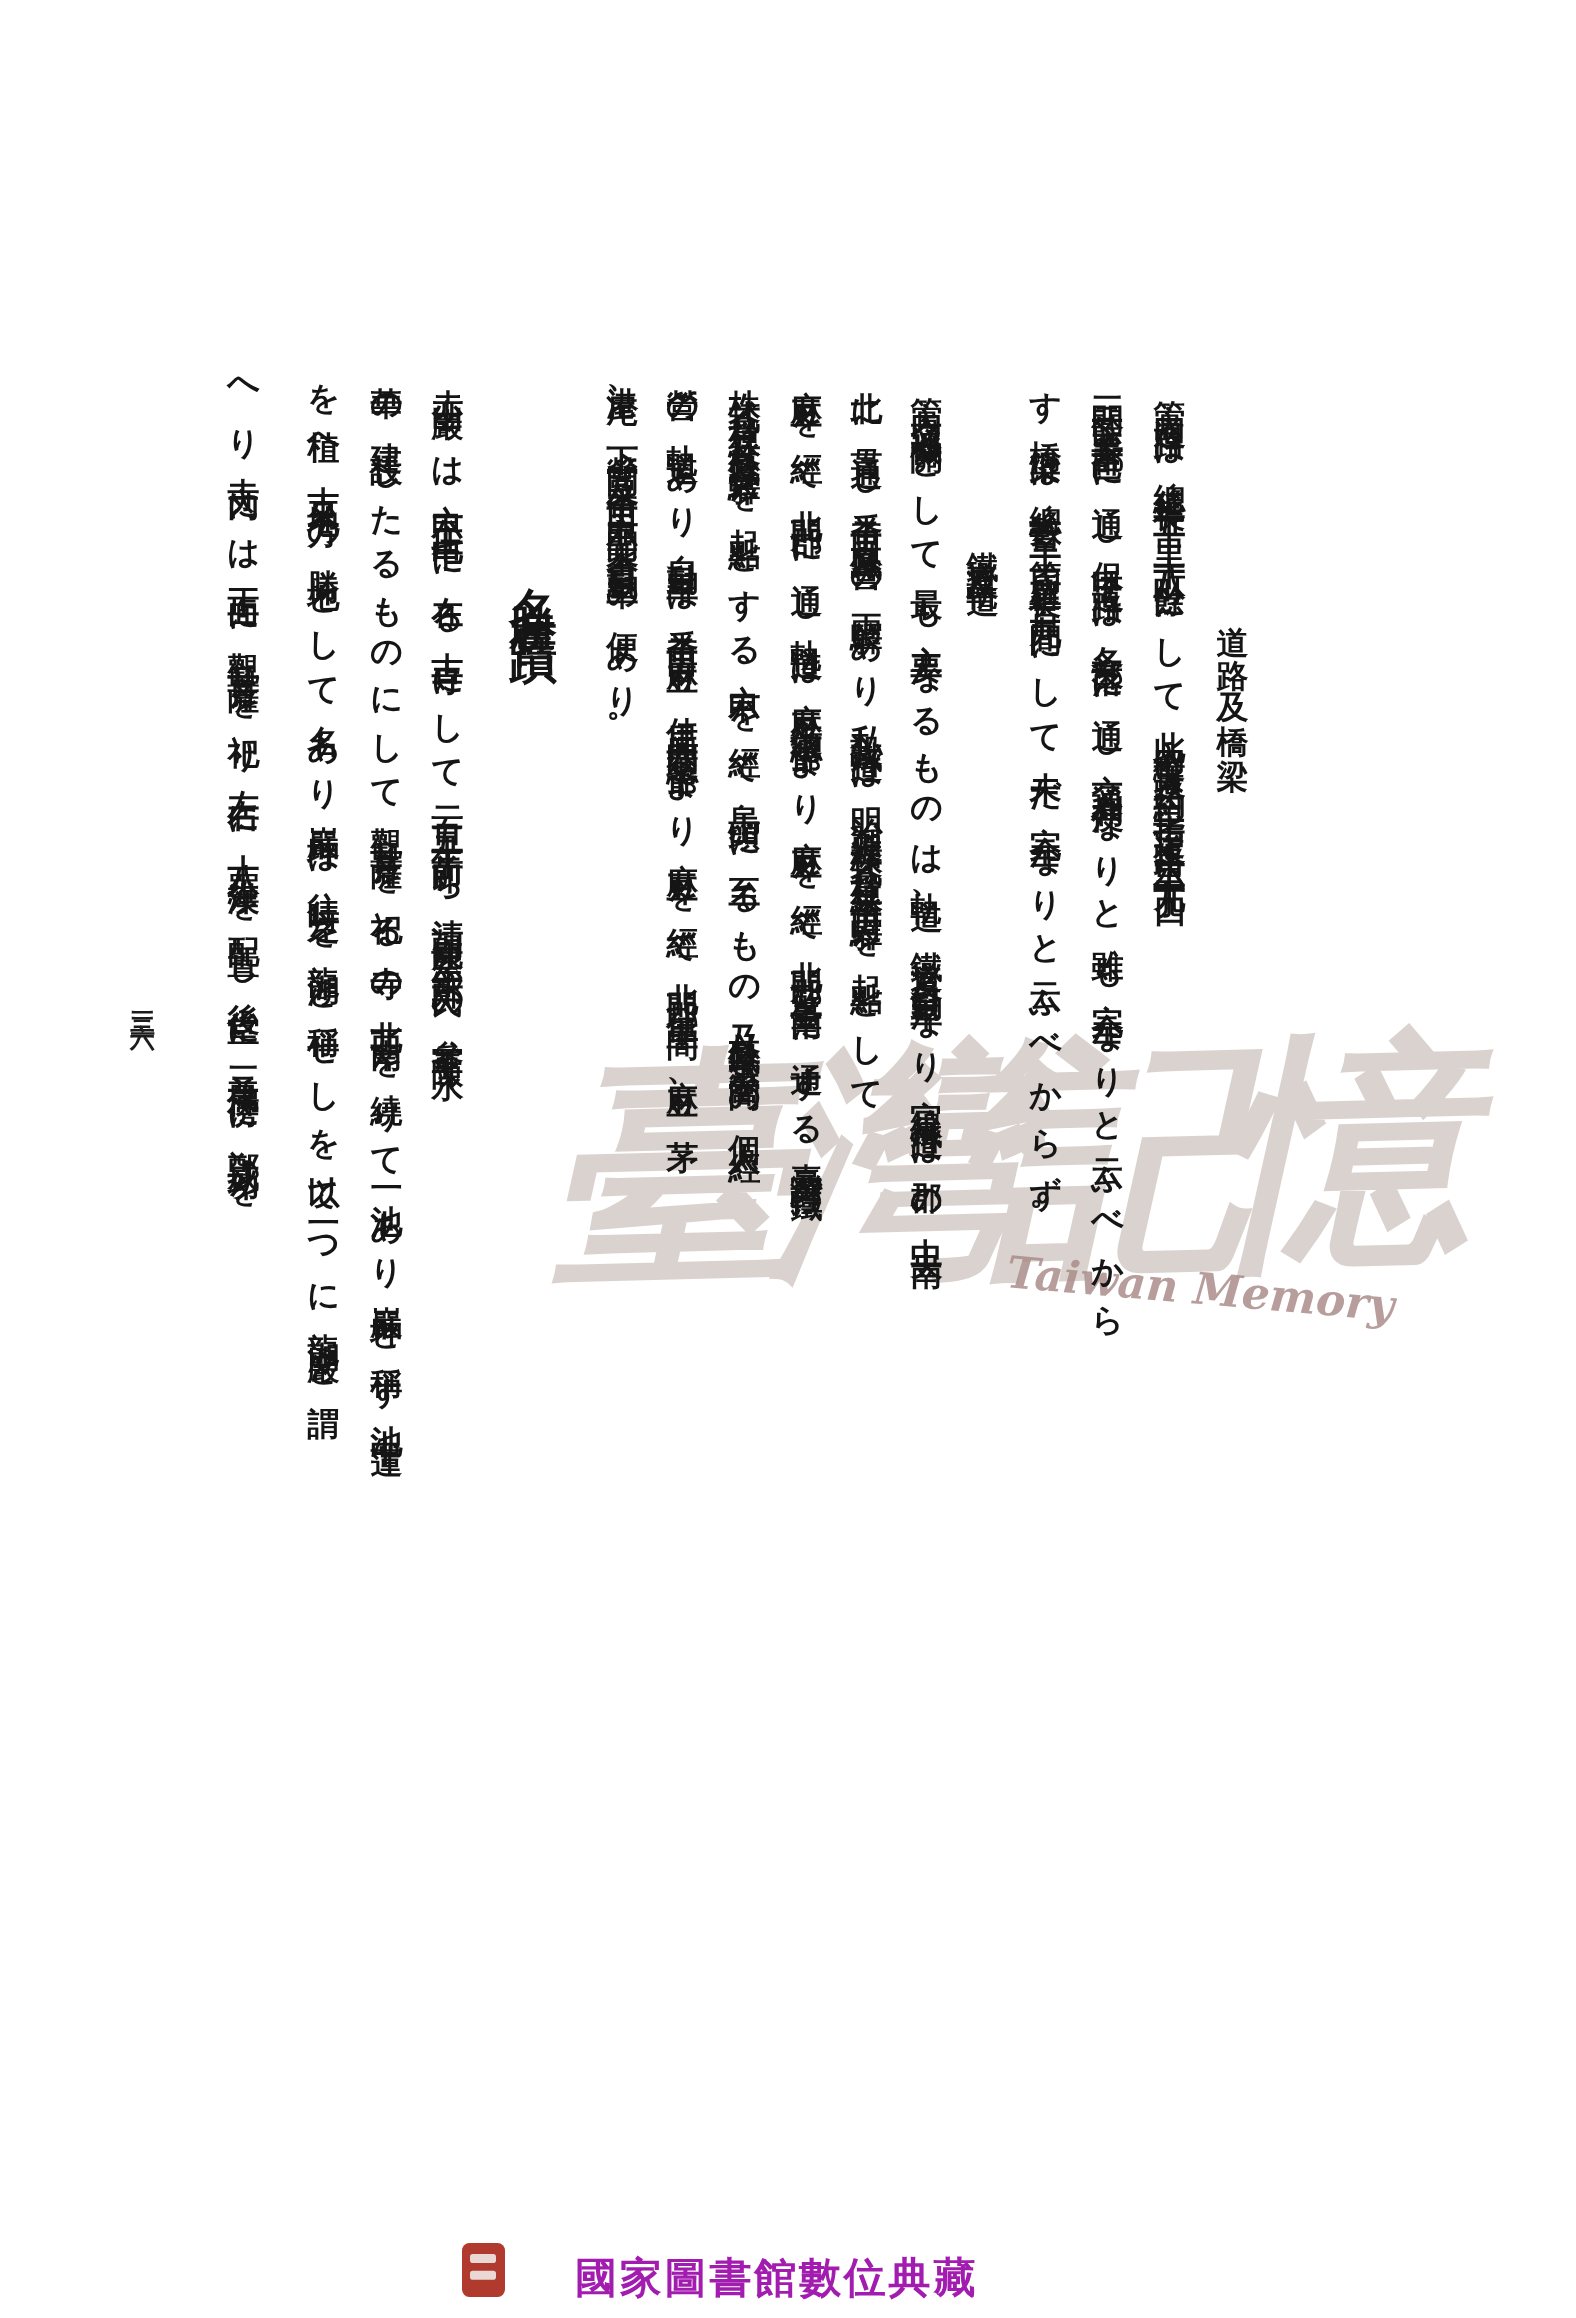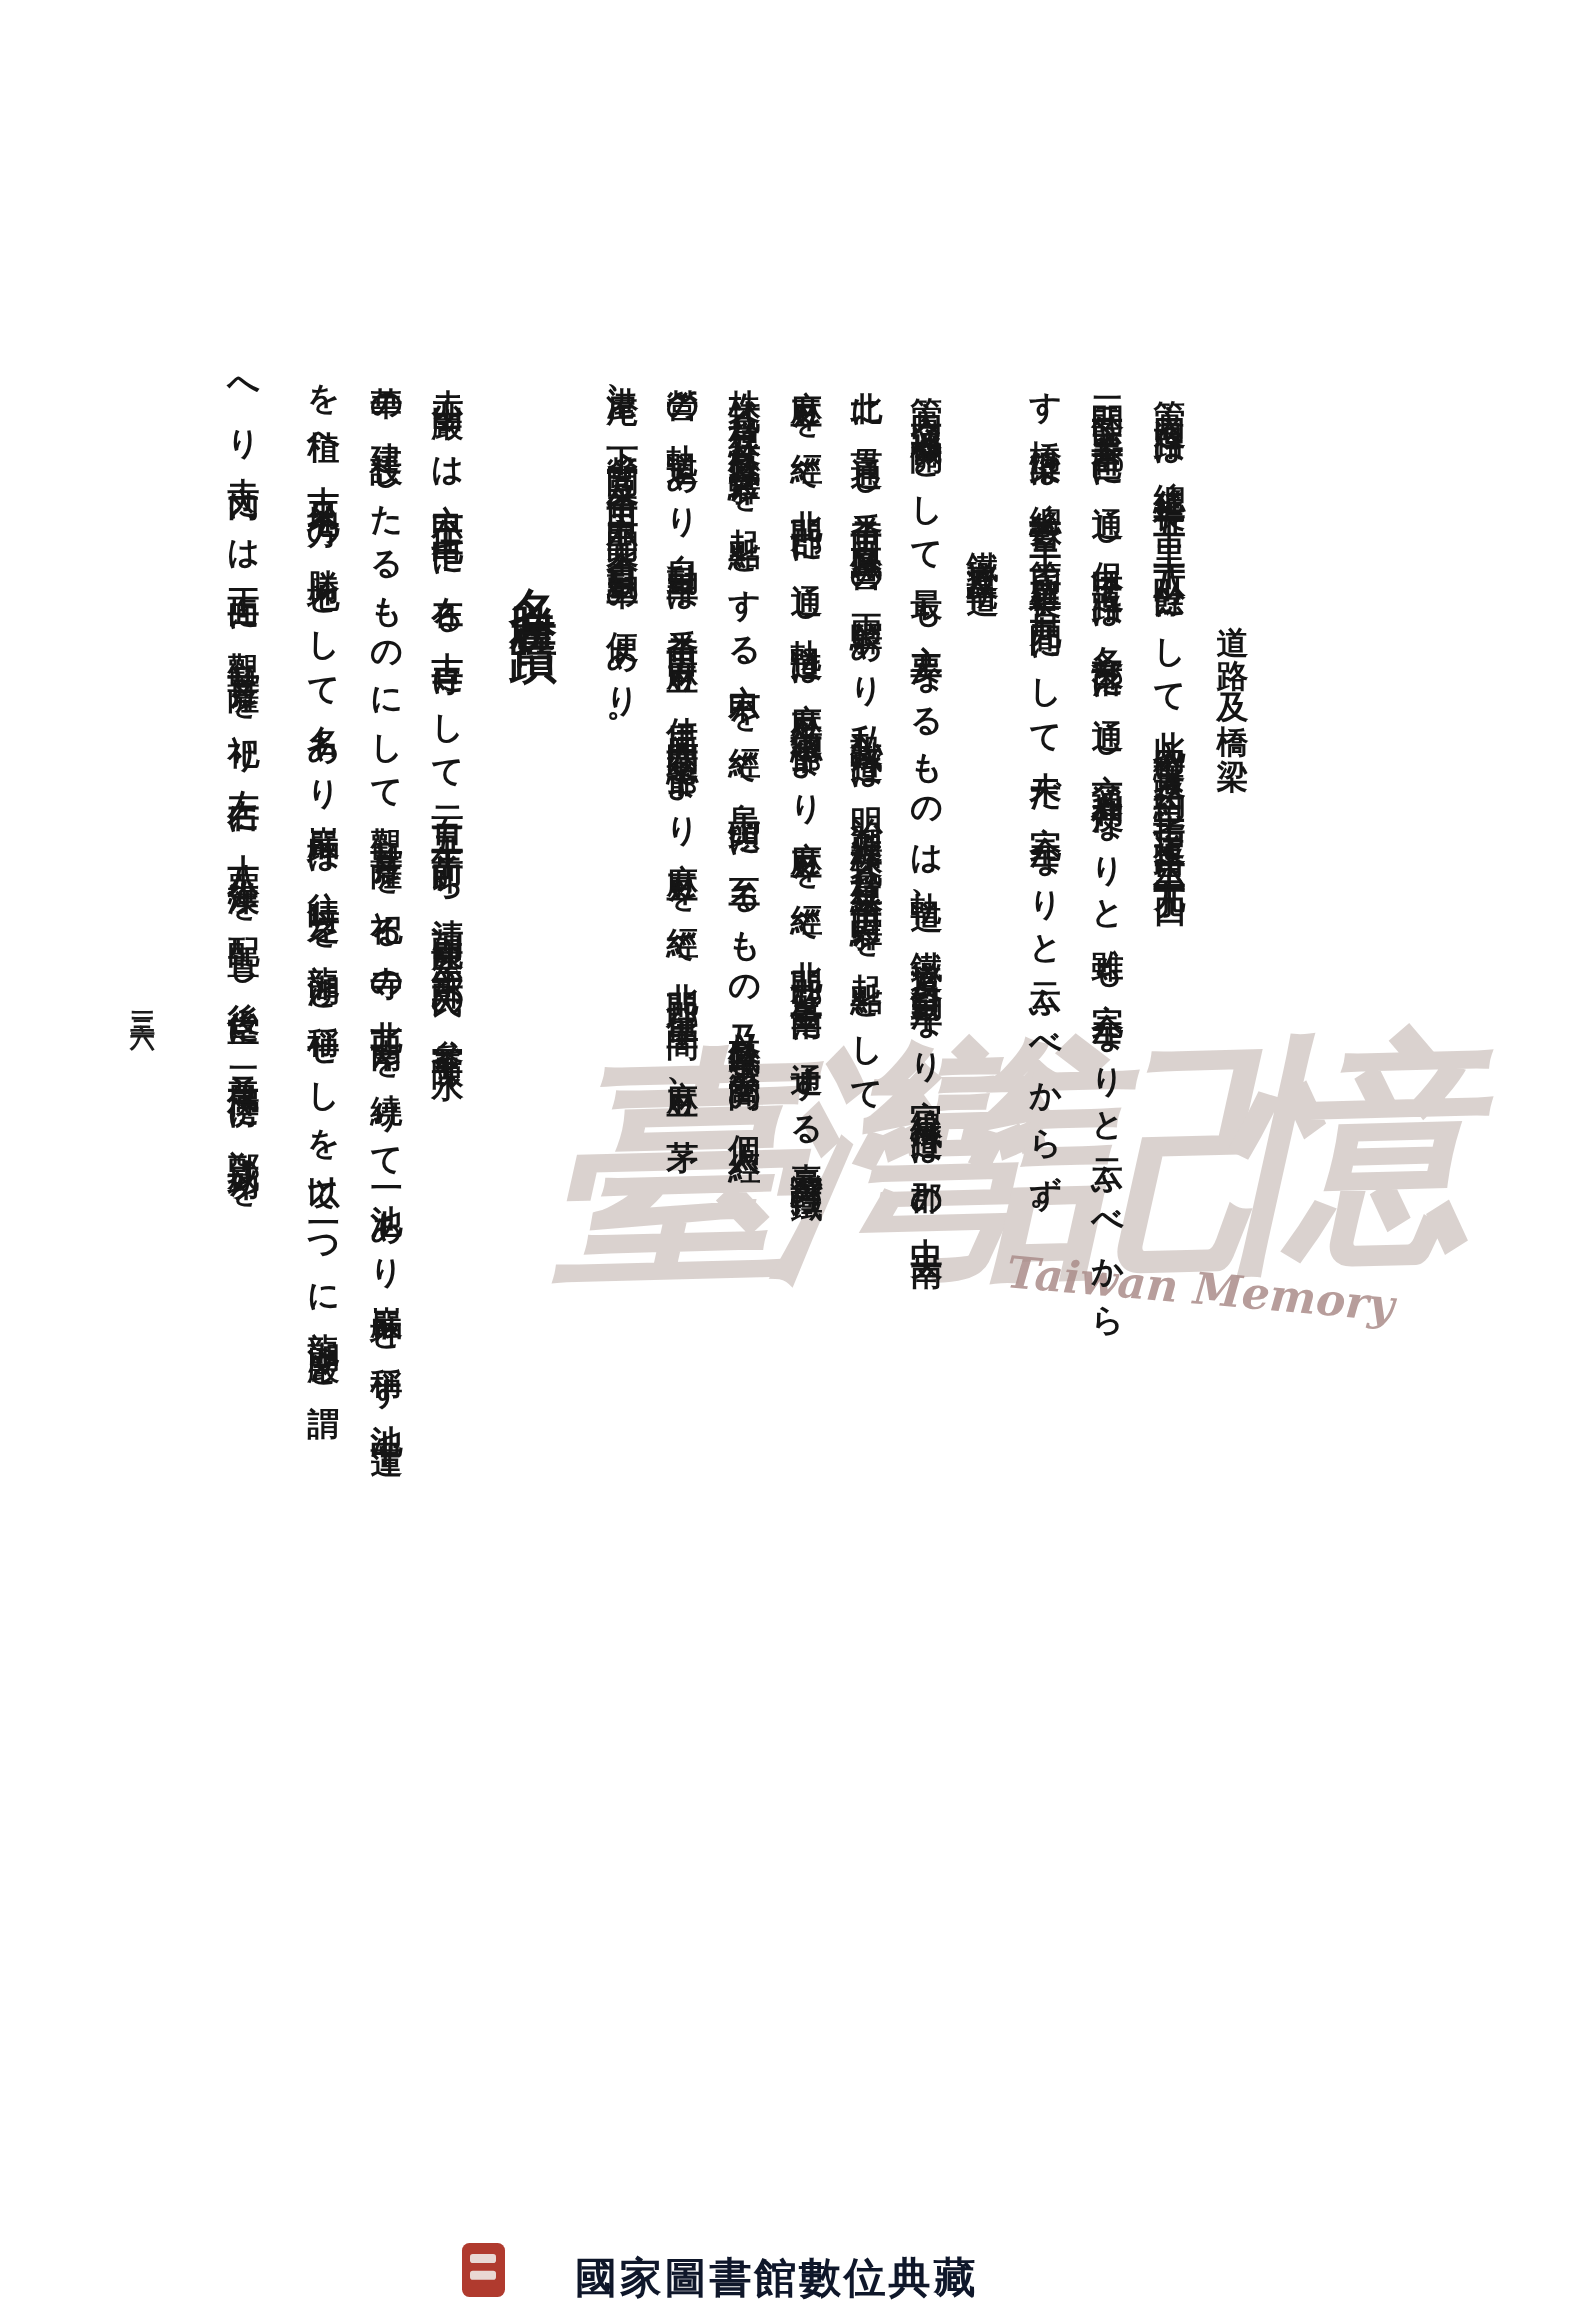--- a/index.html
+++ b/index.html
@@ -63,21 +63,21 @@
     font-size:44px;font-style:italic;font-weight:bold;
     color:#ab8d8a;opacity:0.85;
     transform:rotate(5deg);
     z-index:2;white-space:nowrap;
     font-family:"DejaVu Serif", serif;
   }
   
   .footer-text{
     position:absolute;left:575px;top:2250px;
     font-size:42px;letter-spacing:2.8px;
-    color:#0f172a;font-weight:600;
+    color:#a21caf;font-weight:600;
     font-family:Liberation Serif, serif;z-index:3;text-align:center;
   }
   .footer-logo{
     position:absolute;left:462px;top:2243px;
     width:43px;height:54px;border-radius:7.4px;
     background:#b03a2e;z-index:3;
   }
   .footer-logo::after{
     content:"";position:absolute;left:8.3px;top:11px;width:26px;height:9.3px;
     background:#e9d8d4;border-radius:2.8px;box-shadow:0 16.7px 0 #e9d8d4;

